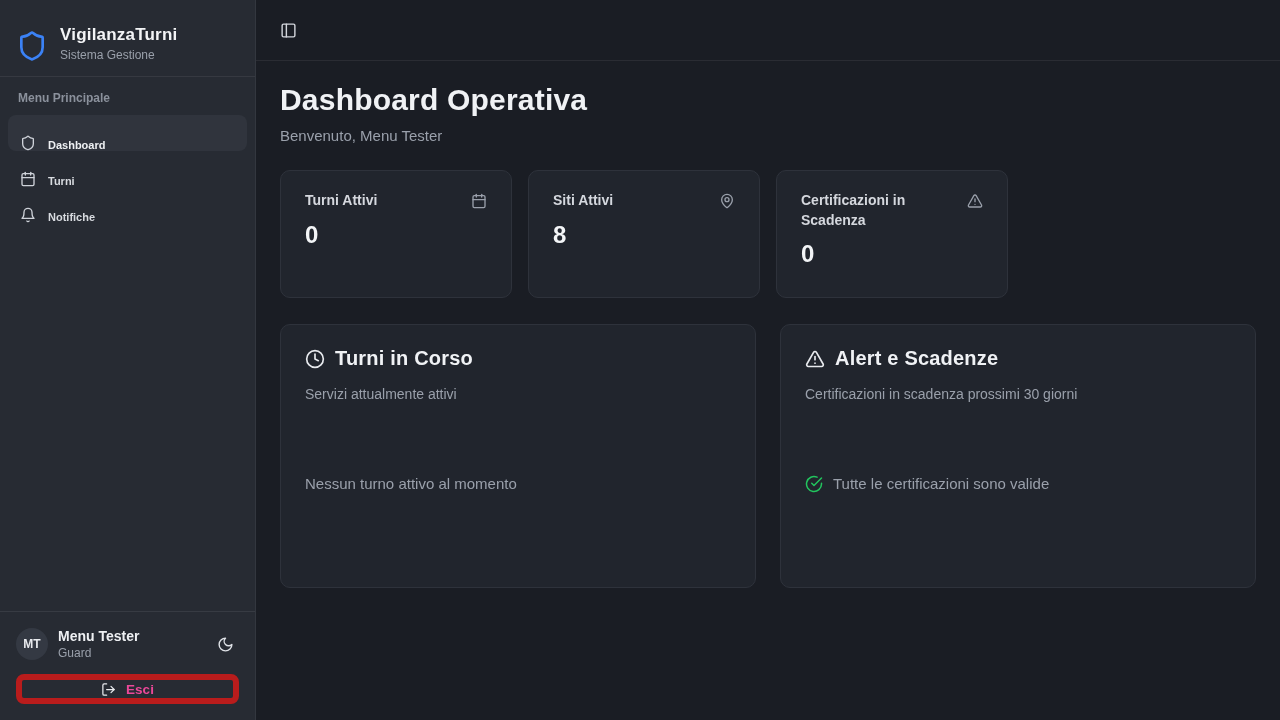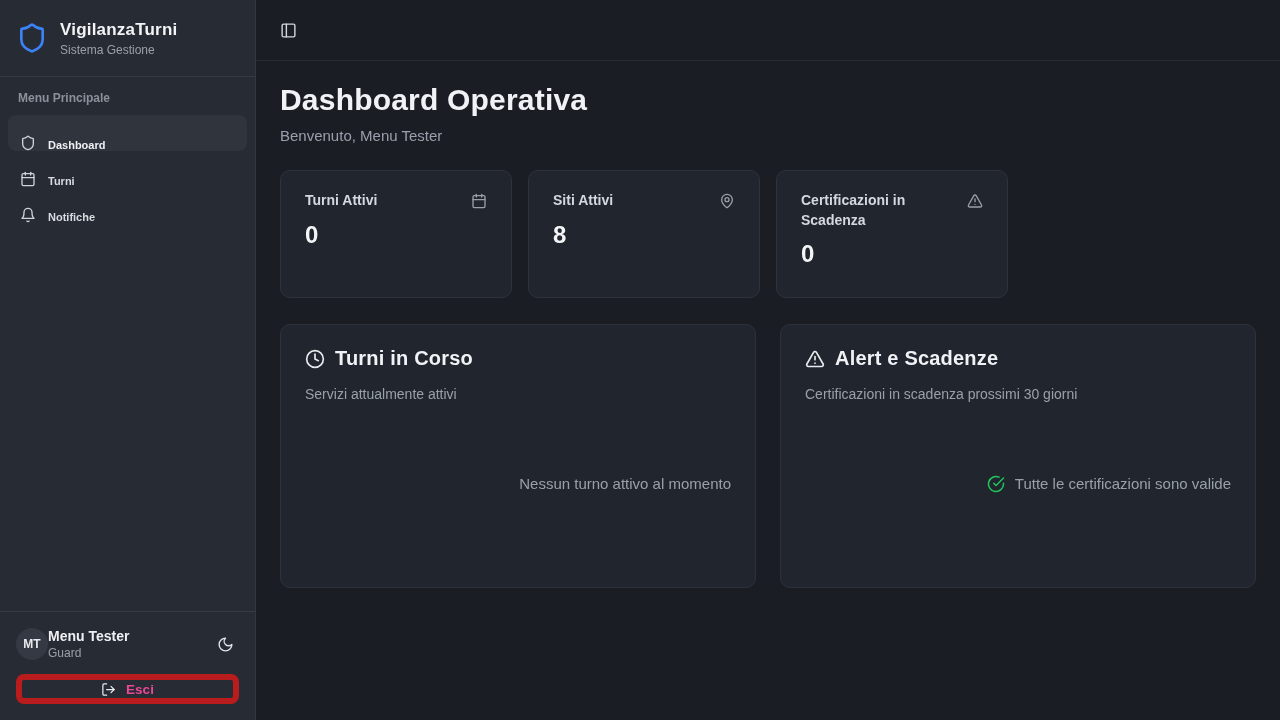--- a/index.html
+++ b/index.html
@@ -17,21 +17,21 @@
     width: 256px;
     min-width: 256px;
     height: 720px;
     background: #272b33;
     border-right: 1px solid rgba(255,255,255,0.06);
     display: flex;
     flex-direction: column;
   }
   .brand {
     display: flex;
-    align-items: center;
+    align-items: flex-end;
     gap: 12px;
     padding: 14px 16px;
     height: 77px;
     border-bottom: 1px solid rgba(255,255,255,0.07);
   }
   .brand-icon { color: #3b82f6; }
   .brand-name { font-size: 17px; font-weight: bold; color: #f3f4f6; letter-spacing: 0.2px; }
   .brand-sub { font-size: 12px; color: #9aa0ab; margin-top: 3px; }
 
   .nav { padding: 14px 8px; }
@@ -56,21 +56,21 @@
   .nav-item + .nav-item { margin-top: 0; }
   .nav-item.active { background: #30343d; color: #eef0f3; }
   .nav-item .nav-icon { color: #cfd3da; }
 
   .sidebar-spacer { flex: 1; }
 
   .sidebar-footer {
     border-top: 1px solid rgba(255,255,255,0.08);
     padding: 16px;
   }
-  .user-row { display: flex; align-items: center; }
+  .user-row { display: flex; align-items: center; gap: 10px; }
   .avatar {
     width: 32px; height: 32px;
     border-radius: 50%;
     background: #343943;
     color: #e8eaee;
     font-size: 12px;
     font-weight: bold;
     display: flex; align-items: center; justify-content: center;
     flex-shrink: 0;
   }
@@ -197,21 +197,21 @@
   }
   .panel-subtitle {
     font-size: 14px;
     color: #9aa0ab;
     margin-top: 16px;
   }
   .panel-empty {
     flex: 1;
     display: flex;
     align-items: center;
-    justify-content: flex-end;
+    justify-content: flex-start;
     gap: 10px;
     font-size: 15px;
     color: #9aa0ab;
   }
   .success-icon { color: #22c55e; }
 </style>
 </head>
 <body>
 
 <aside class="sidebar">

